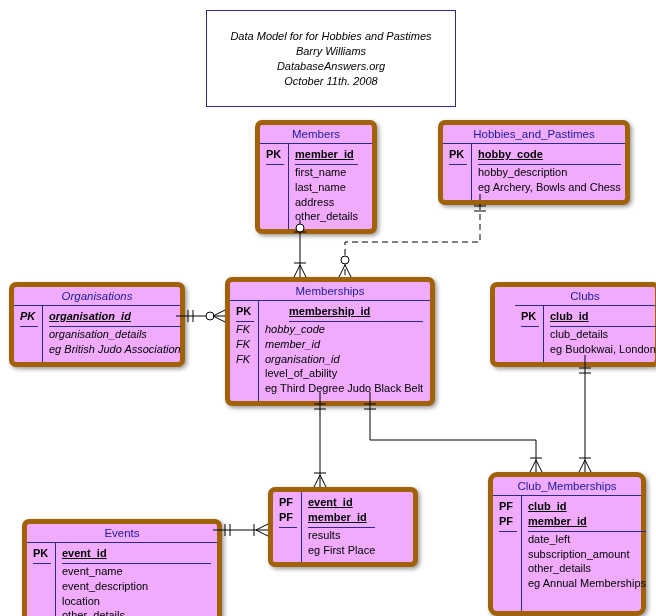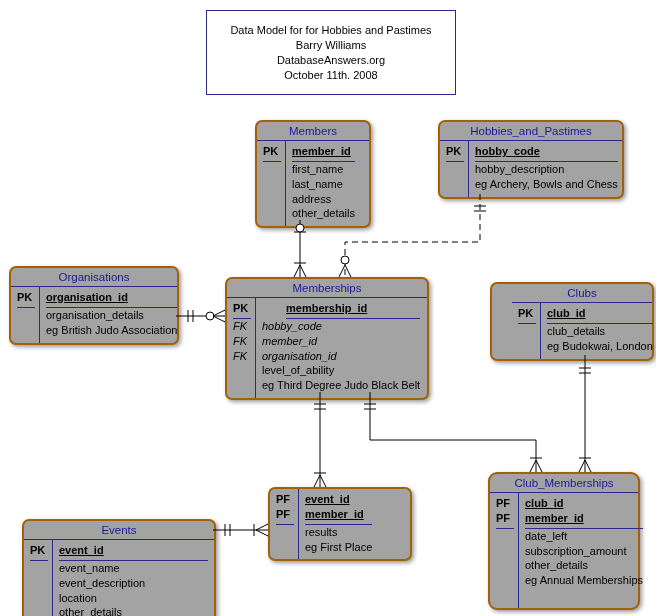--- a/index.html
+++ b/index.html
@@ -10,29 +10,30 @@
     position: relative;
     font-family: Arial, Helvetica, sans-serif;
     font-size: 11px;
     background: #fff;
     color: #000;
   }
   .diagram { position: relative; width: 656px; height: 616px; }
   .title-box {
     position: absolute;
     border: 1px solid #2a2a8a;
-    padding: 12px 14px;
+    padding: 18px 14px;
     text-align: center;
     line-height: 1.35;
     background: #fff;
+    font-style: italic;
   }
   .entity {
     position: absolute;
-    background: #a3a3a3;
-    border: 2px solid #a16207;
+    background: #f0abfc;
+    border: 5px solid #a16207;
     border-radius: 7px;
     box-shadow: 2px 2px 4px rgba(0,0,0,0.4);
   }
   .entity-title {
     text-align: center;
     color: #1a1a9a;
     padding: 3px 8px 3px 8px;
     border-bottom: 1px solid #2a2a8a;
     font-size: 11.5px;
   }
@@ -101,21 +102,21 @@
           <div class="row">&nbsp;</div>
         </div>
         <div class="col-attr">
           <div class="row pk ul" style="border-bottom: 1px solid rgb(42, 42, 138); padding-bottom: 2px;">hobby_code</div>
           <div class="row">hobby_description</div>
           <div class="row">eg Archery, Bowls and Chess</div>
         </div>
       </div>
 </div>
 
-<div class="entity" style="left:9px; top:266px; width:166px;">
+<div class="entity" style="left:9px; top:282px; width:166px;font-style:italic;">
   <div class="entity-title">Organisations</div>
   <div class="entity-body">
         <div class="col-key">
           <div class="row pk" style="border-bottom: 1px solid rgb(42, 42, 138); padding-bottom: 2px;">PK</div>
           <div class="row">&nbsp;</div>
           <div class="row">&nbsp;</div>
         </div>
         <div class="col-attr">
           <div class="row pk ul" style="border-bottom: 1px solid rgb(42, 42, 138); padding-bottom: 2px;">organisation_id</div>
           <div class="row">organisation_details</div>

